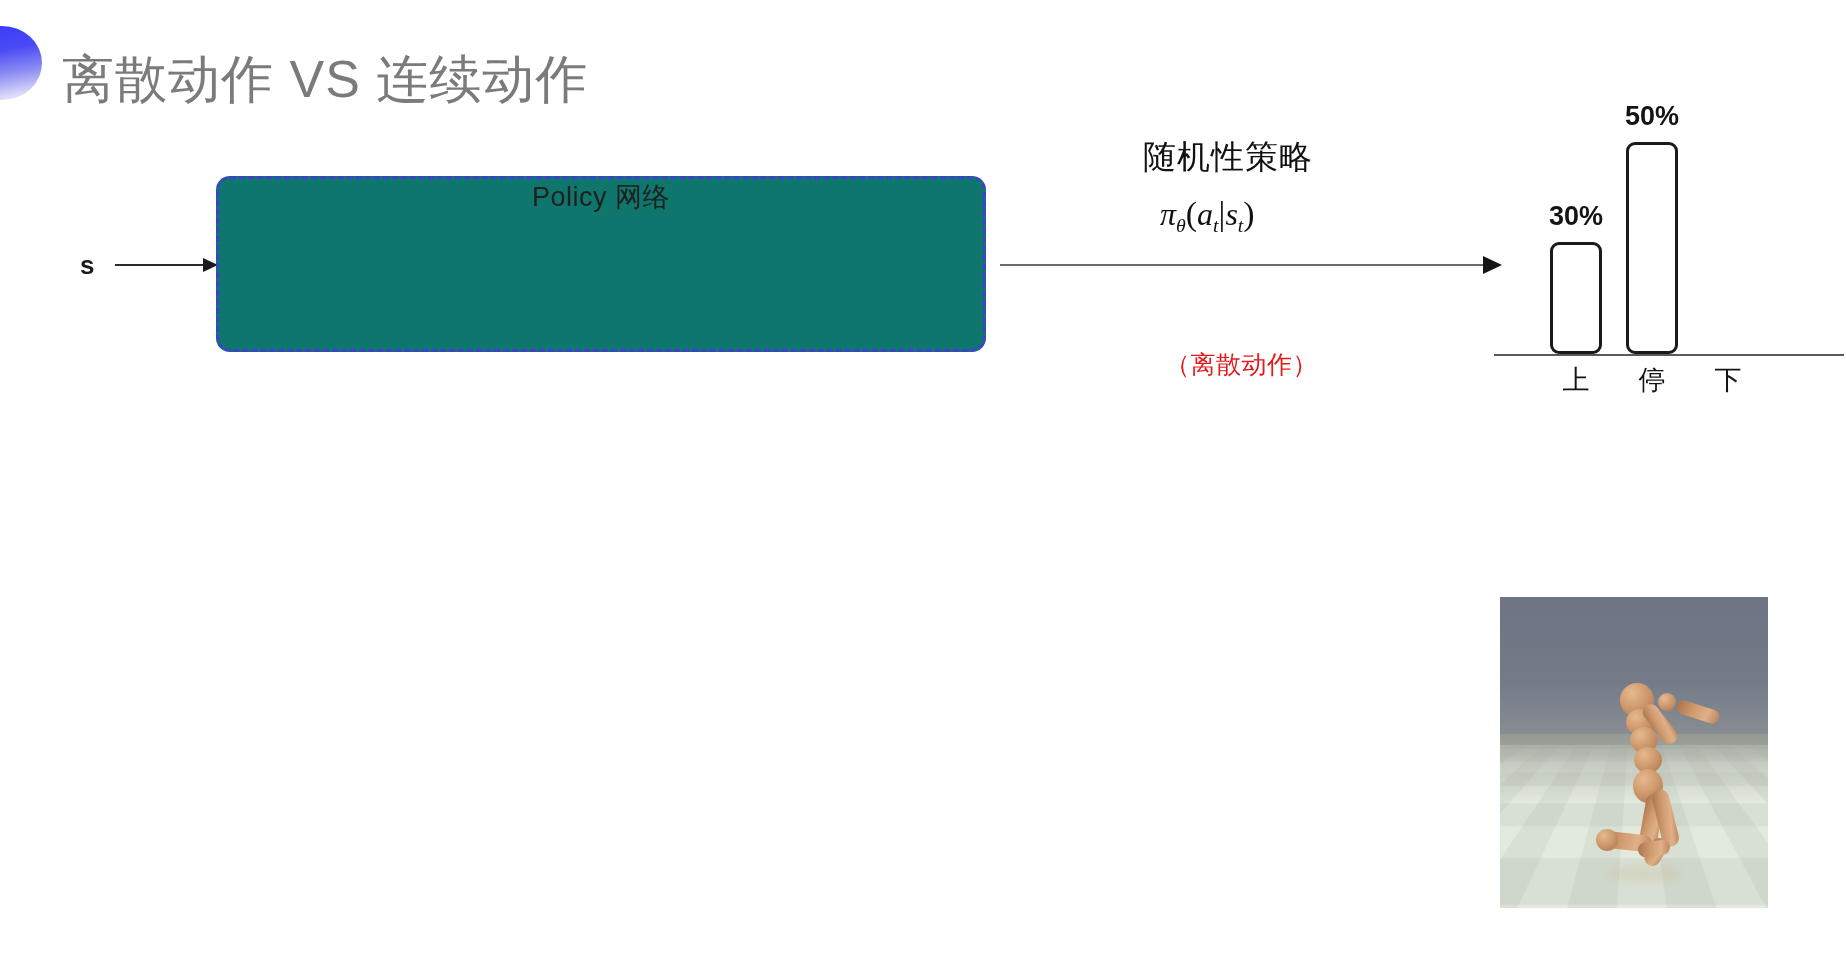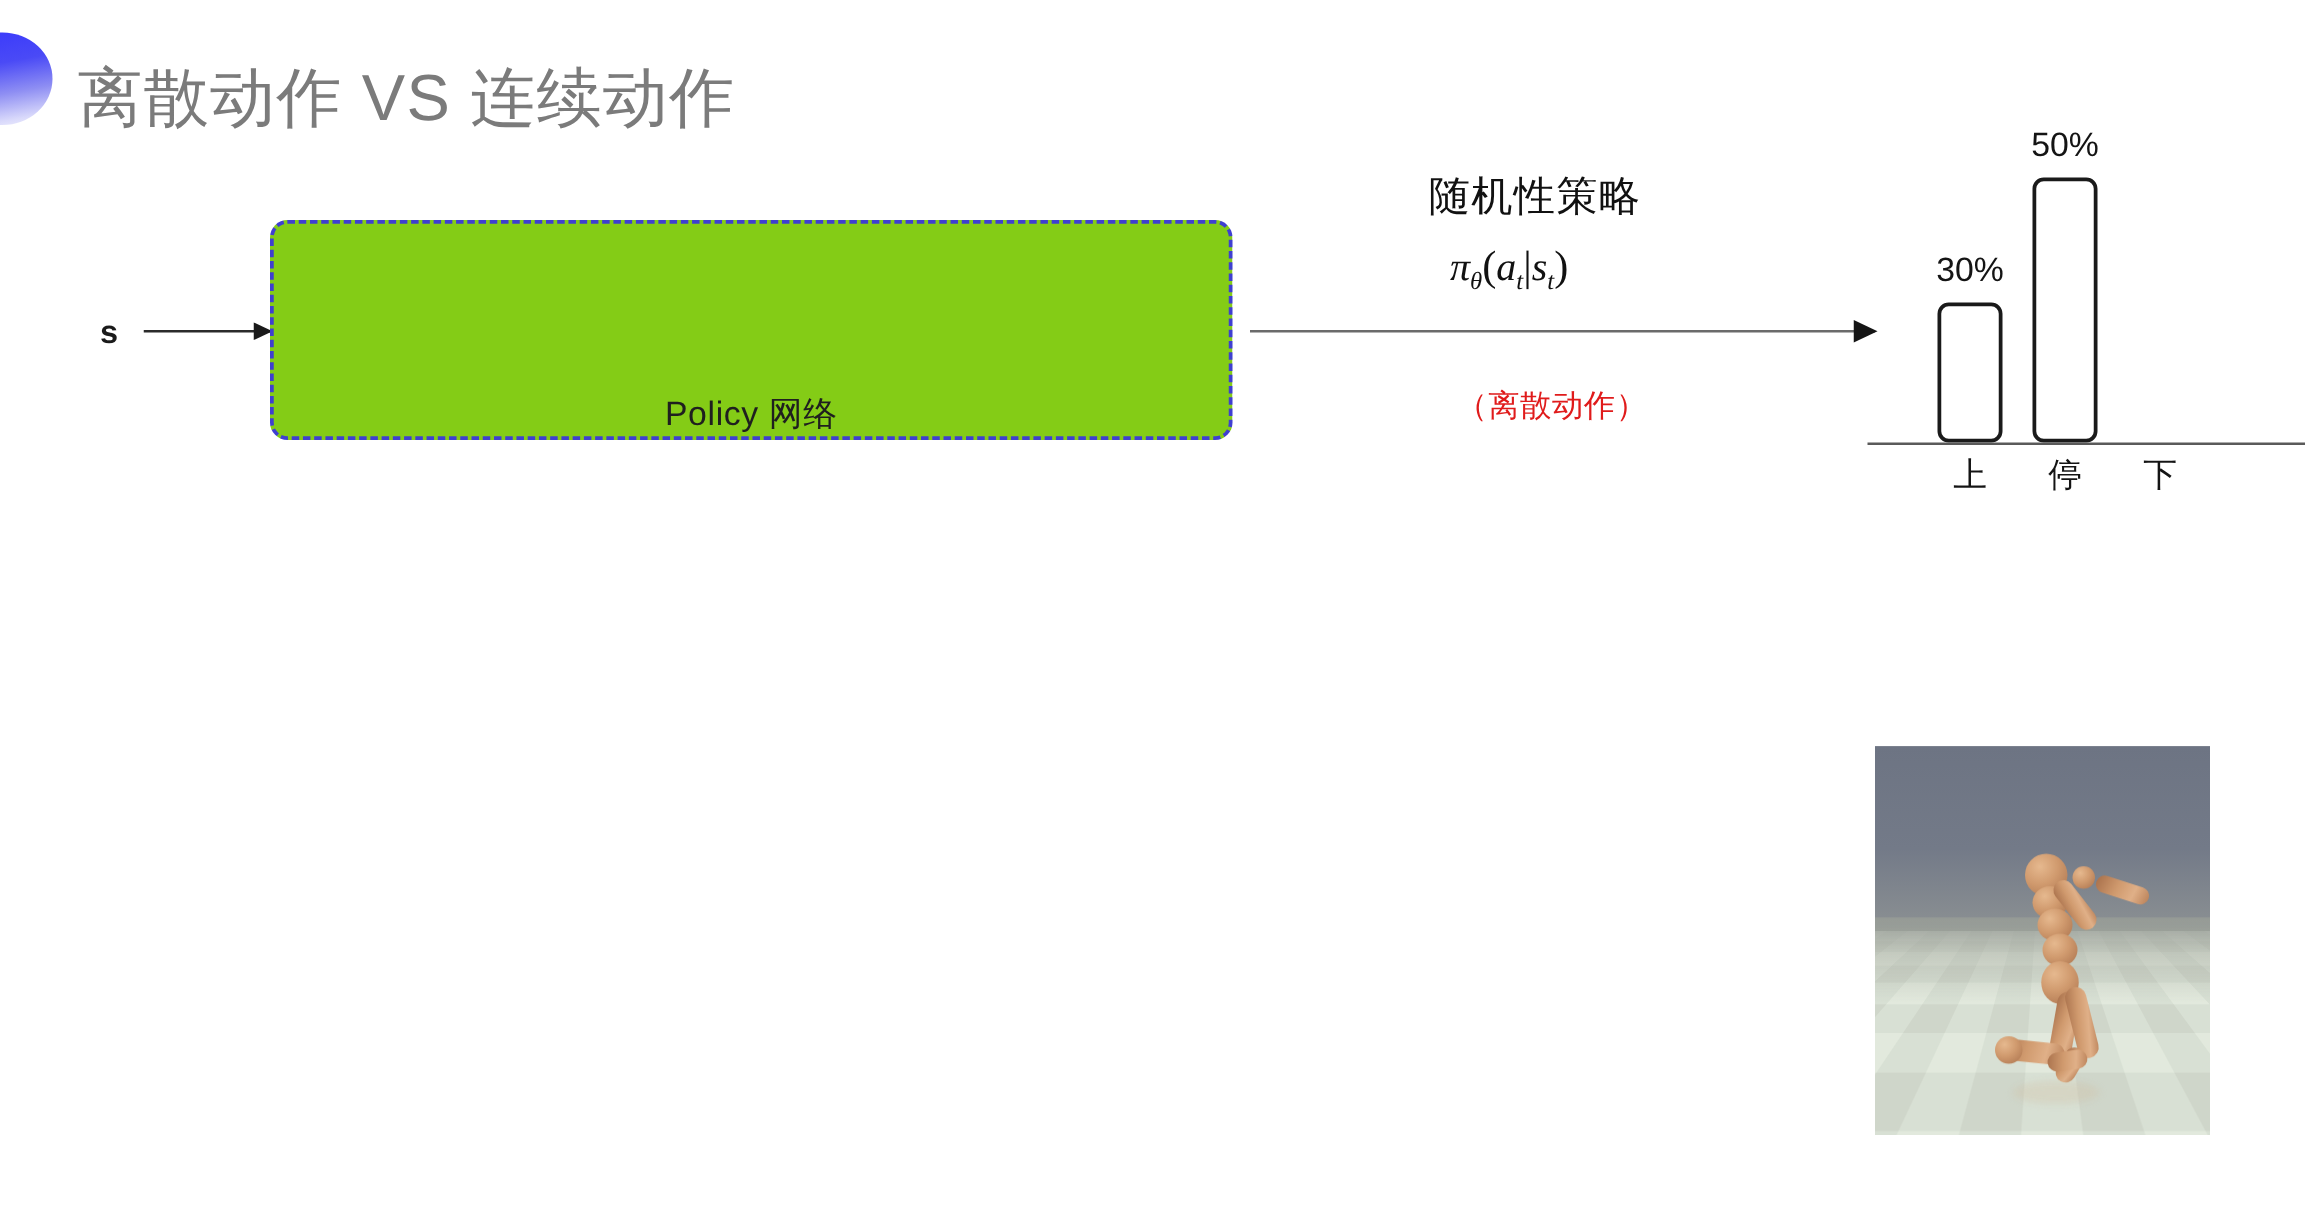--- a/index.html
+++ b/index.html
@@ -70,24 +70,24 @@
     border-top: 7px solid transparent;
     border-bottom: 7px solid transparent;
     border-left: 15px solid #1a1a1a;
   }
 
   
   .policy-box {
     position: absolute;
     border: 3px dashed #3f3fd0;
     border-radius: 14px;
-    background: #84cc16;
+    background: #0f766e;
     box-sizing: border-box;
     display: flex;
-    align-items: flex-end;
+    align-items: flex-start;
     justify-content: center;
   }
   .policy-box-label {
     font-size: 27px;
     color: #1f1f1f;
     letter-spacing: 0.5px;
     white-space: nowrap;
   }
 
   
@@ -131,20 +131,21 @@
   .policy-formula .paren {
     font-style: normal;
     font-size: 1.06em;
   }
   .policy-note {
     position: absolute;
     font-size: 25px;
     color: #e01b1b;
     white-space: nowrap;
     letter-spacing: 0.5px;
+    margin-top: 40px;
   }
 
   
   #bar-chart {
     position: absolute;
     left: 1494px;
     top: 96px;
     width: 350px;
     height: 300px;
   }
@@ -169,21 +170,21 @@
     background: #ffffff;
     box-sizing: border-box;
   }
   .bar-value {
     position: absolute;
     left: 50%;
     transform: translateX(-50%);
     font-size: 27px;
     color: #141414;
     white-space: nowrap;
-    font-weight: 400;
+    font-weight: 700;
   }
   .axis-line {
     position: absolute;
     left: 0;
     top: 258px;
     width: 350px;
     height: 2px;
     background: #5a5a5a;
   }
   .bar-tick {

